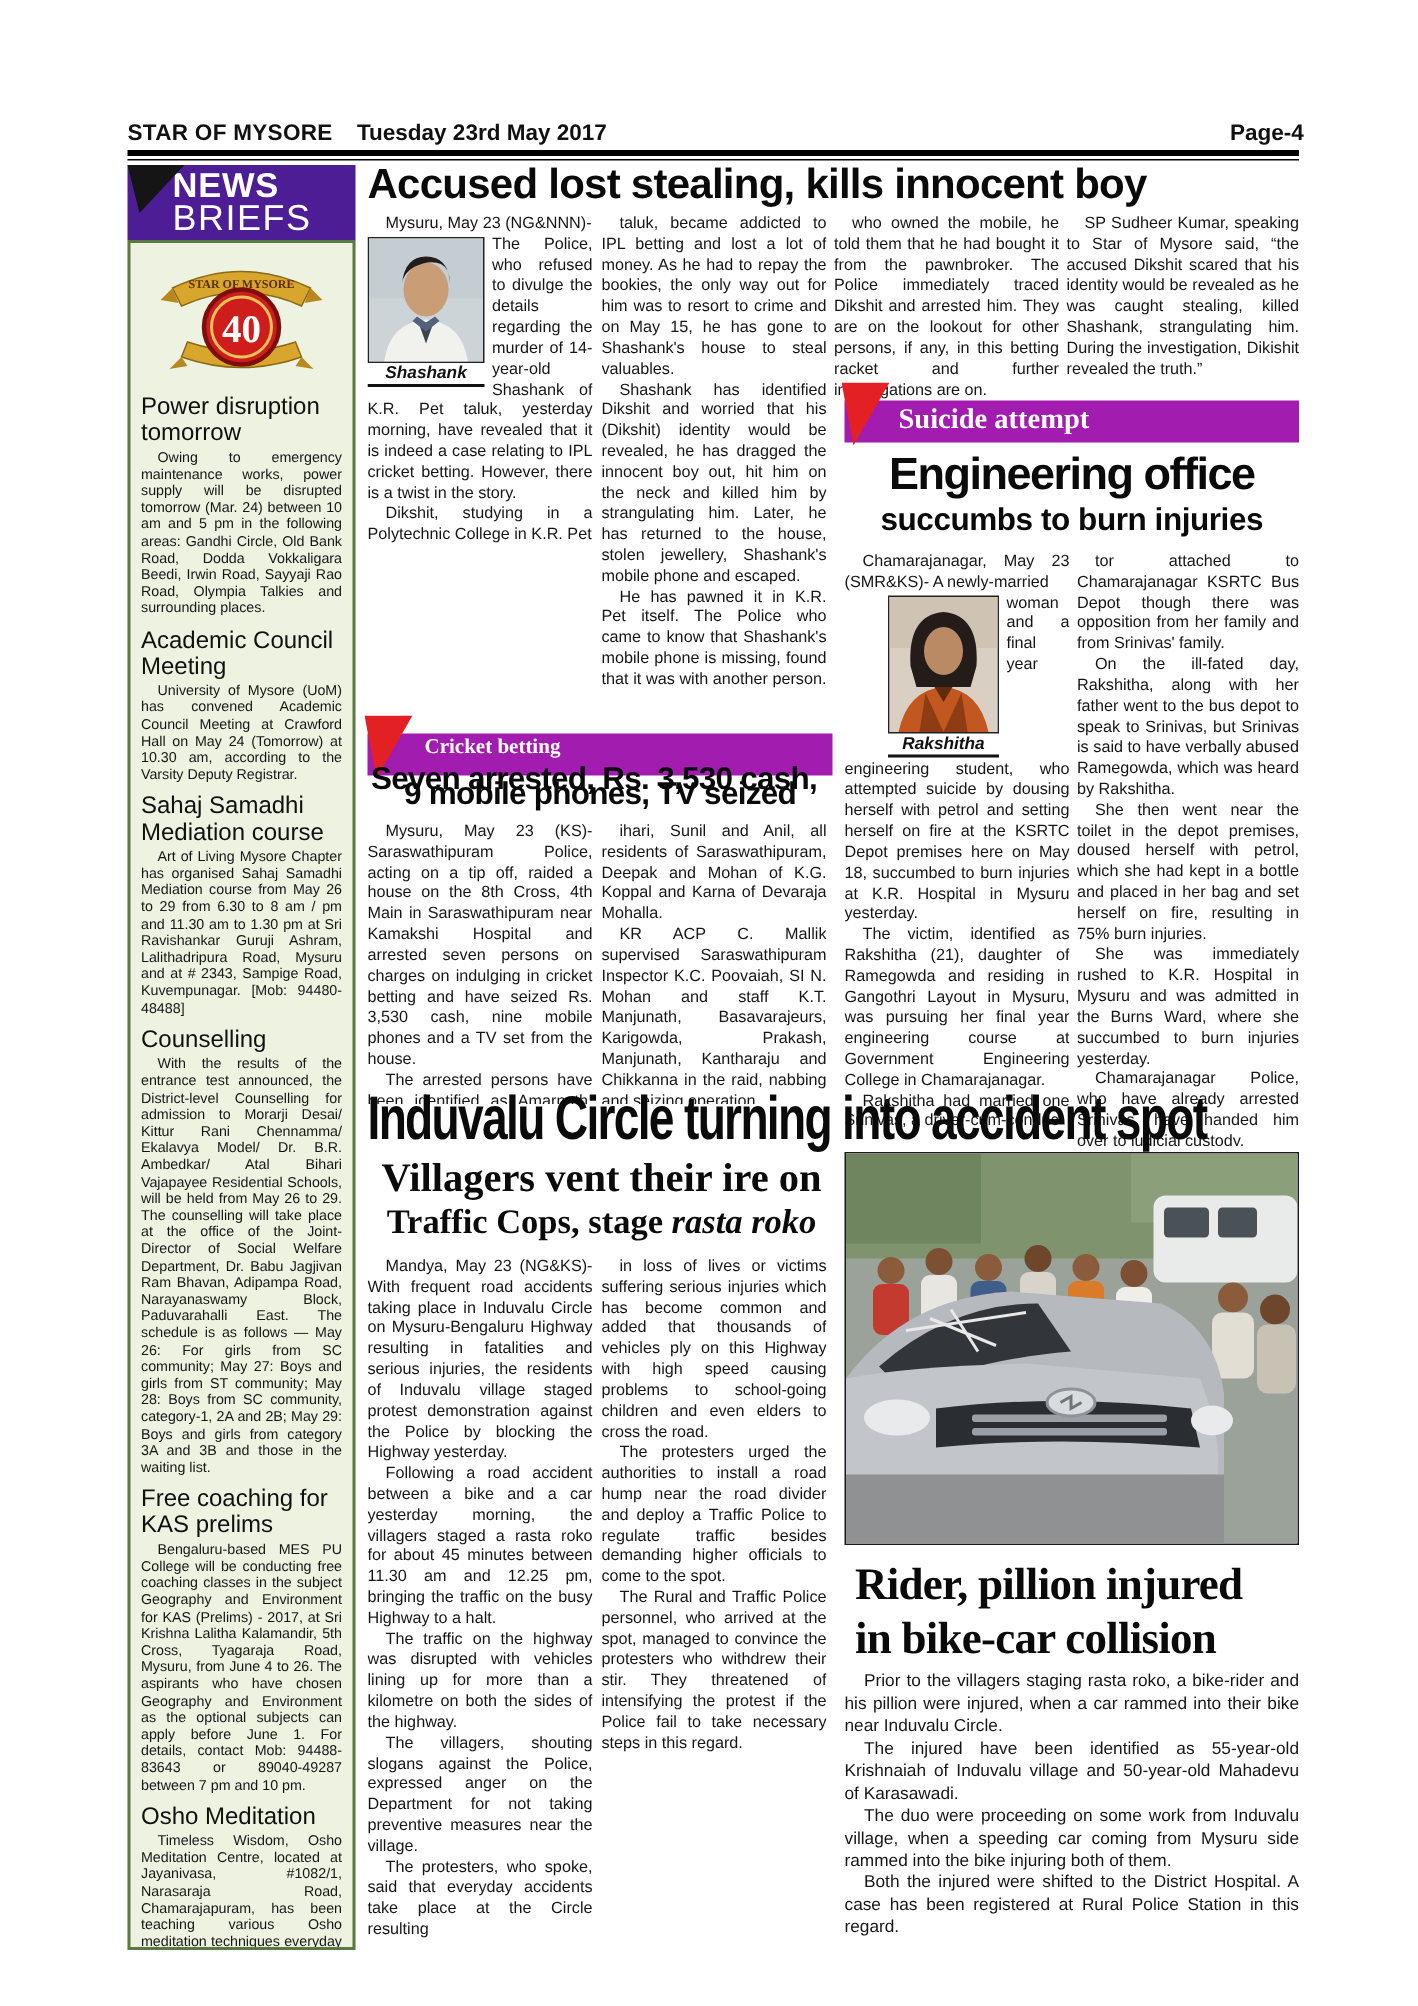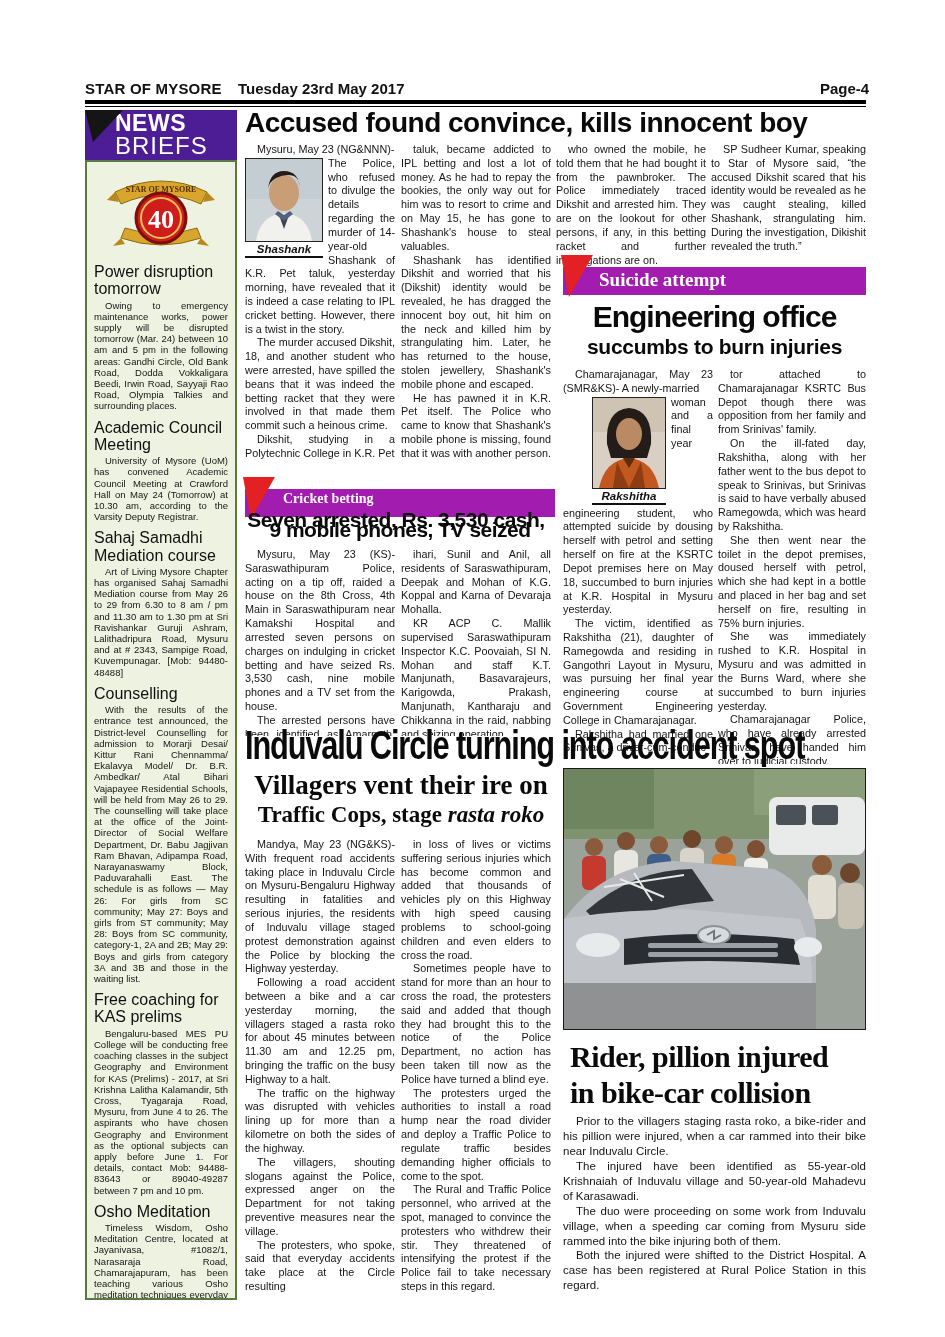--- a/index.html
+++ b/index.html
@@ -100,39 +100,38 @@
         <h2>Free coaching for KAS prelims</h2>
         <p>Bengaluru-based MES PU College will be conducting free coaching classes in the subject Geography and Environment for KAS (Prelims) - 2017, at Sri Krishna Lalitha Kalamandir, 5th Cross, Tyagaraja Road, Mysuru, from June 4 to 26. The aspirants who have chosen Geography and Environment as the optional subjects can apply before June 1. For details, contact Mob: 94488-83643 or 89040-49287 between 7 pm and 10 pm.</p>
       </div>
       <div class="nb-sec">
         <h2>Osho Meditation</h2>
         <p>Timeless Wisdom, Osho Meditation Centre, located at Jayanivasa, #1082/1, Narasaraja Road, Chamarajapuram, has been teaching various Osho meditation techniques everyday from 5.30 am to 8 pm. The Centre will be conducting a workshop at Osho Sannidhi on May 28. For details, contact Mob: 91643-85551.</p>
       </div>
     </div>
   </div>
 
-  <div class="abs headline-sans" style="left:245px;top:107px;width:622px;font-size:28px;letter-spacing:-0.5px;white-space:nowrap;">Accused found convince, kills innocent boy</div>
+  <div class="abs headline-sans" style="left:245px;top:107px;width:622px;font-size:28px;letter-spacing:-0.5px;white-space:nowrap;">Accused lost stealing, kills innocent boy</div>
 
   <div class="abs col" style="left:245px;top:143px;width:150px;height:318px;">
     <p class="noindent" style="text-indent:12px;">Mysuru, May 23 (NG&amp;NNN)-</p>
     <span class="photo-float" style="width:78px;">
       <svg class="photo-frame" width="76" height="82" viewBox="0 0 76 82">
         <rect width="76" height="82" fill="#ccd4d8"></rect>
         <rect width="76" height="40" fill="#c3cdd2"></rect>
         <ellipse cx="38" cy="34" rx="15" ry="18" fill="#c99e76"></ellipse>
         <path d="M22,30 Q24,12 38,12 Q53,12 54,30 Q54,20 48,17 Q40,14 30,19 Q23,23 22,30 Z" fill="#221d1a"></path>
         <path d="M10,82 Q14,56 38,54 Q62,56 66,82 Z" fill="#f1f1ee"></path>
         <path d="M33,56 L38,70 L43,56 Z" fill="#3c4352"></path>
         <path d="M29,55 L38,62 L47,55 L44,52 L38,56 L32,52 Z" fill="#55607a"></path>
       </svg>
       <span class="photo-caption">Shashank</span>
     </span>
     <div>
         <p class="noindent">The Police, who refused to divulge the details regarding the murder of 14-year-old Shashank of K.R. Pet taluk, yesterday morning, have revealed that it is indeed a case relating to IPL cricket betting. However, there is a twist in the story.</p>
-        <p>The murder accused Dikshit, 18, and another student who were arrested, have spilled the beans that it was indeed the betting racket that they were involved in that made them commit such a heinous crime.</p>
         <p>Dikshit, studying in a Polytechnic College in K.R. Pet</p>
       </div>
   </div>
   <div class="abs col" style="left:401px;top:143px;width:150px;height:318px;">
     <div>
         <p>taluk, became addicted to IPL betting and lost a lot of money. As he had to repay the bookies, the only way out for him was to resort to crime and on May 15, he has gone to Shashank's house to steal valuables.</p>
         <p>Shashank has identified Dikshit and worried that his (Dikshit) identity would be revealed, he has dragged the innocent boy out, hit him on the neck and killed him by strangulating him. Later, he has returned to the house, stolen jewellery, Shashank's mobile phone and escaped.</p>
         <p>He has pawned it in K.R. Pet itself. The Police who came to know that Shashank's mobile phone is missing, found that it was with another person. On questioning the person</p>
       </div>
   </div>
@@ -221,21 +220,20 @@
         <p>Mandya, May 23 (NG&amp;KS)- With frequent road accidents taking place in Induvalu Circle on Mysuru-Bengaluru Highway resulting in fatalities and serious injuries, the residents of Induvalu village staged protest demonstration against the Police by blocking the Highway yesterday.</p>
         <p>Following a road accident between a bike and a car yesterday morning, the villagers staged a rasta roko for about 45 minutes between 11.30 am and 12.25 pm, bringing the traffic on the busy Highway to a halt.</p>
         <p>The traffic on the highway was disrupted with vehicles lining up for more than a kilometre on both the sides of the highway.</p>
         <p>The villagers, shouting slogans against the Police, expressed anger on the Department for not taking preventive measures near the village.</p>
         <p>The protesters, who spoke, said that everyday accidents take place at the Circle resulting</p>
       </div>
   </div>
   <div class="abs col" style="left:401px;top:838px;width:150px;height:455px;">
     <div>
         <p>in loss of lives or victims suffering serious injuries which has become common and added that thousands of vehicles ply on this Highway with high speed causing problems to school-going children and even elders to cross the road.</p>
-        <p>Sometimes people have to stand for more than an hour to cross the road, the protesters said and added that though they had brought this to the notice of the Police Department, no action has been taken till now as the Police have turned a blind eye.</p>
         <p>The protesters urged the authorities to install a road hump near the road divider and deploy a Traffic Police to regulate traffic besides demanding higher officials to come to the spot.</p>
         <p>The Rural and Traffic Police personnel, who arrived at the spot, managed to convince the protesters who withdrew their stir. They threatened of intensifying the protest if the Police fail to take necessary steps in this regard.</p>
       </div>
   </div>
 
   <div class="abs" style="left:563px;top:768px;width:303px;height:262px;border:1px solid #1a1a1a;box-sizing:border-box;overflow:hidden;">
     <svg width="301" height="260" viewBox="0 0 301 260">
       <rect width="301" height="260" fill="#9aa29a"></rect>
       <rect width="301" height="70" fill="#7e936e"></rect>
       <rect x="0" y="0" width="90" height="60" fill="#6f8560"></rect>

